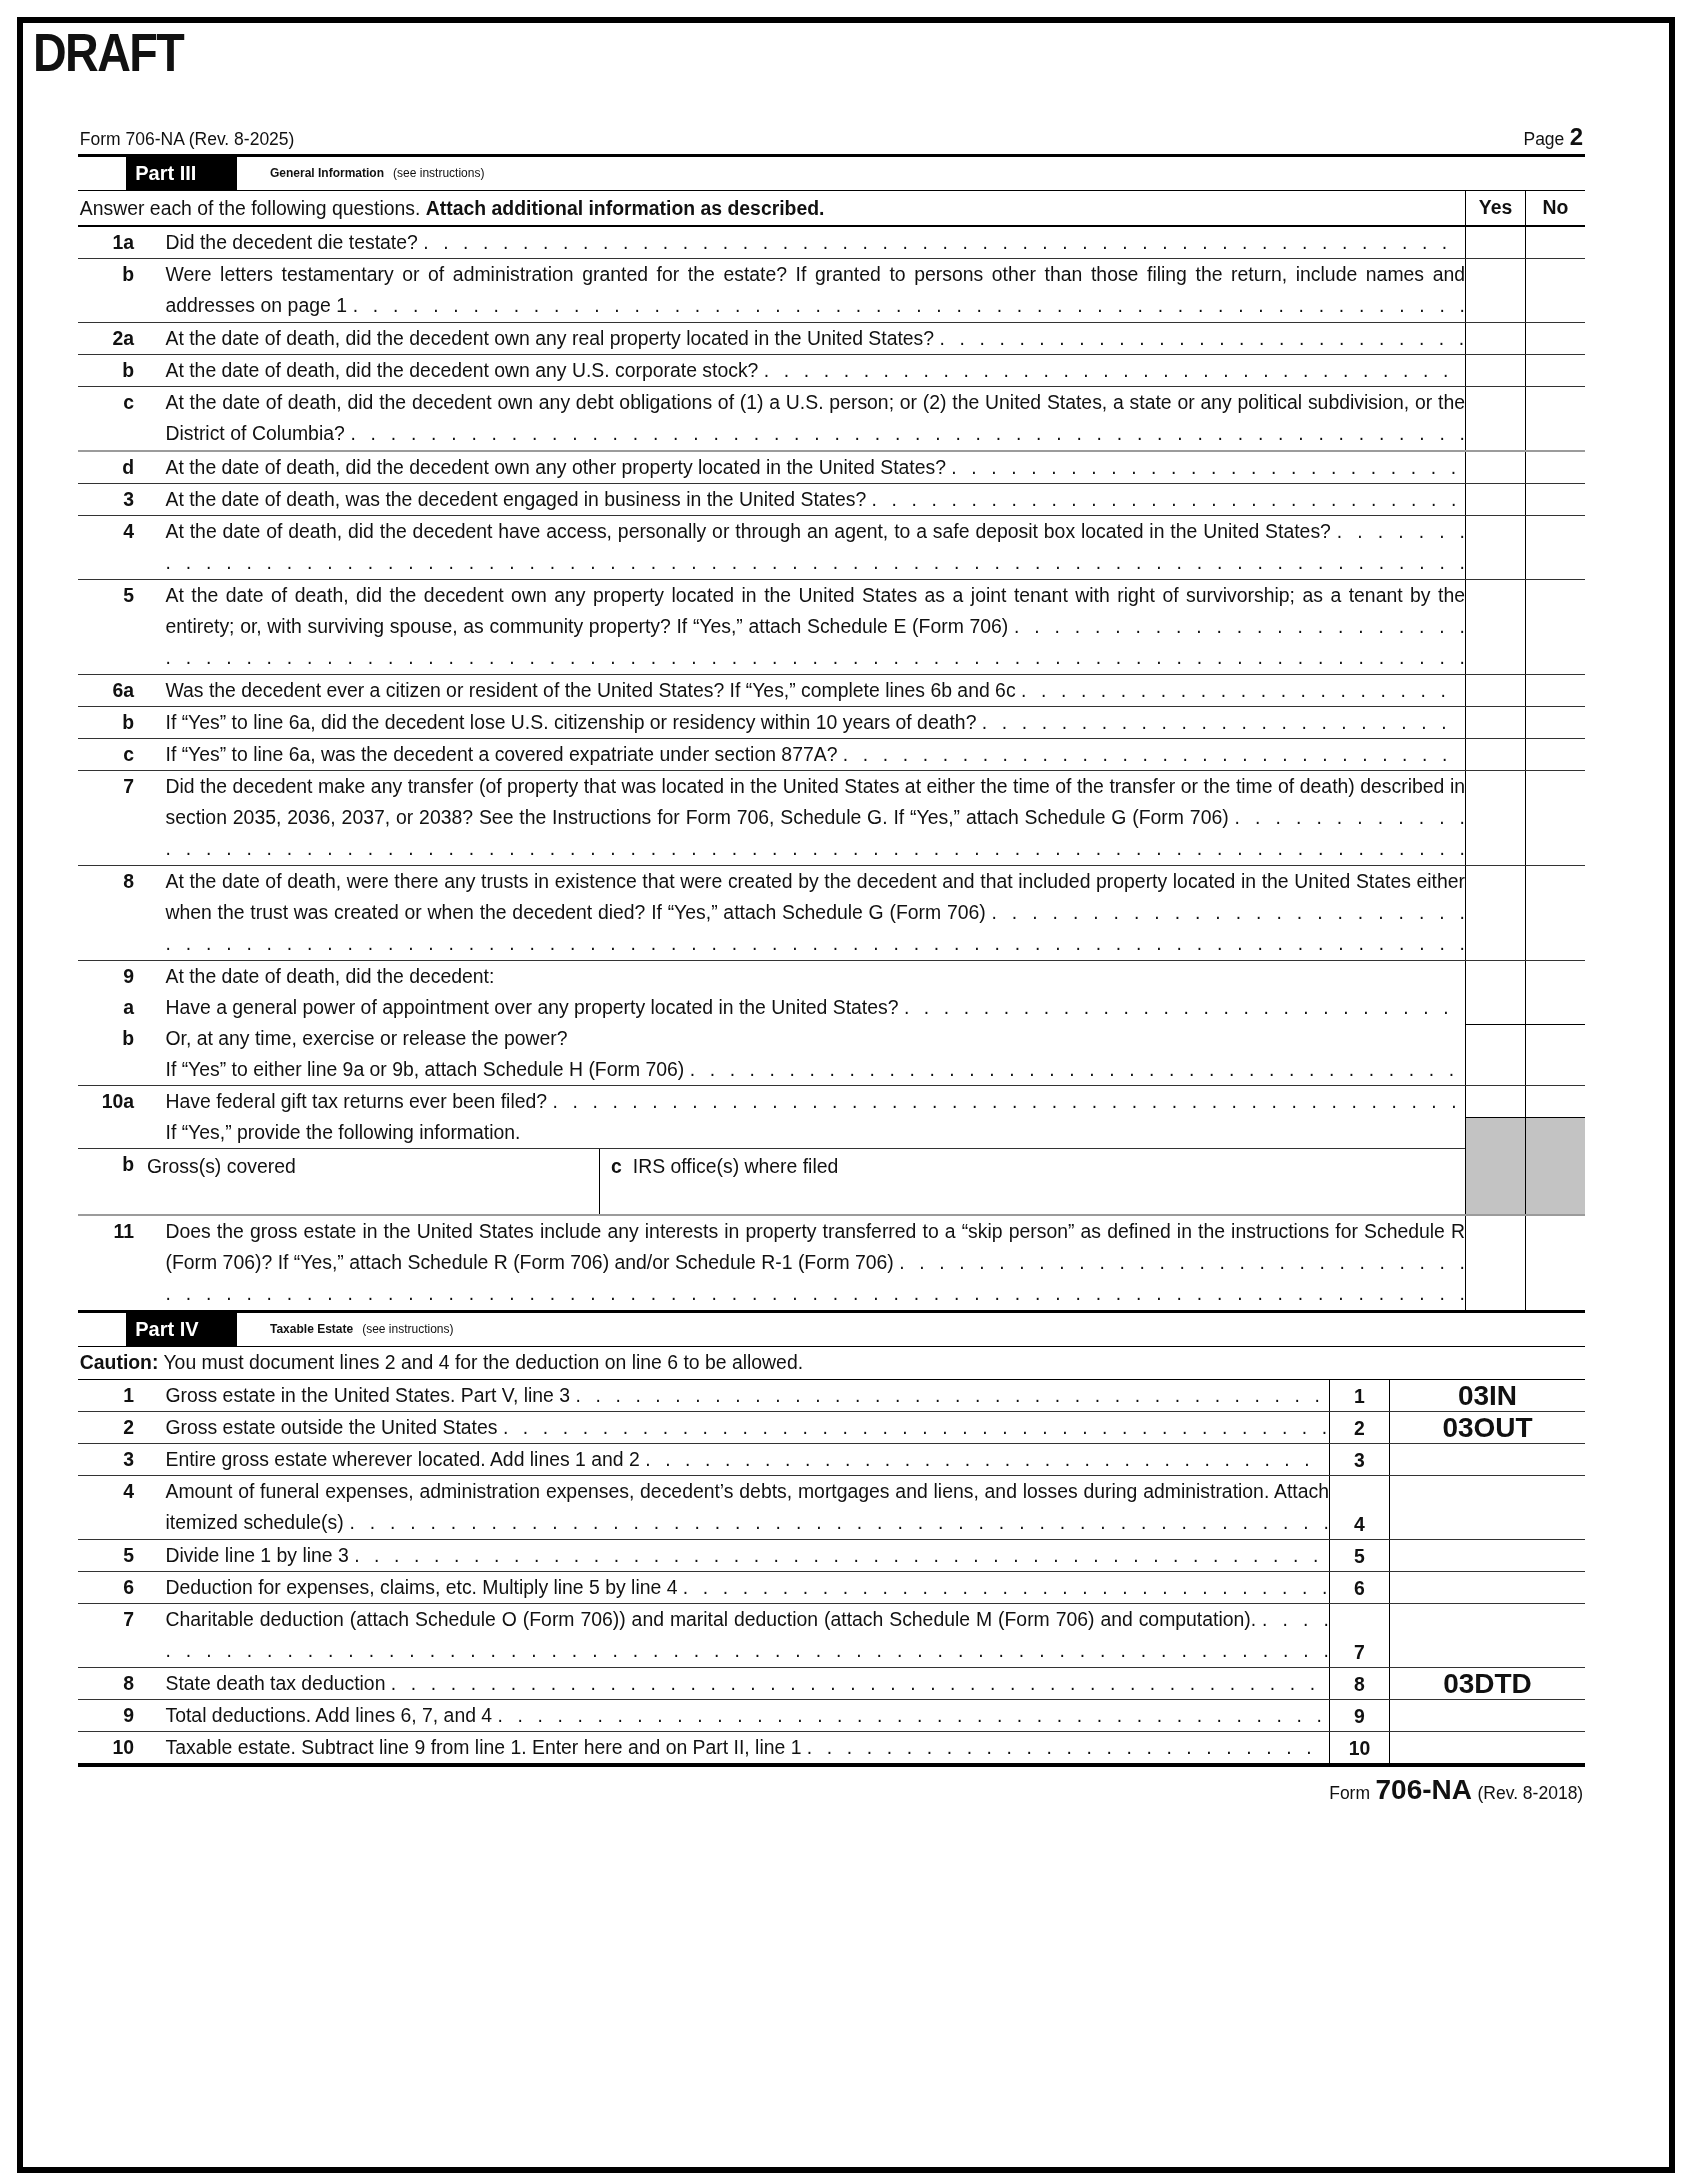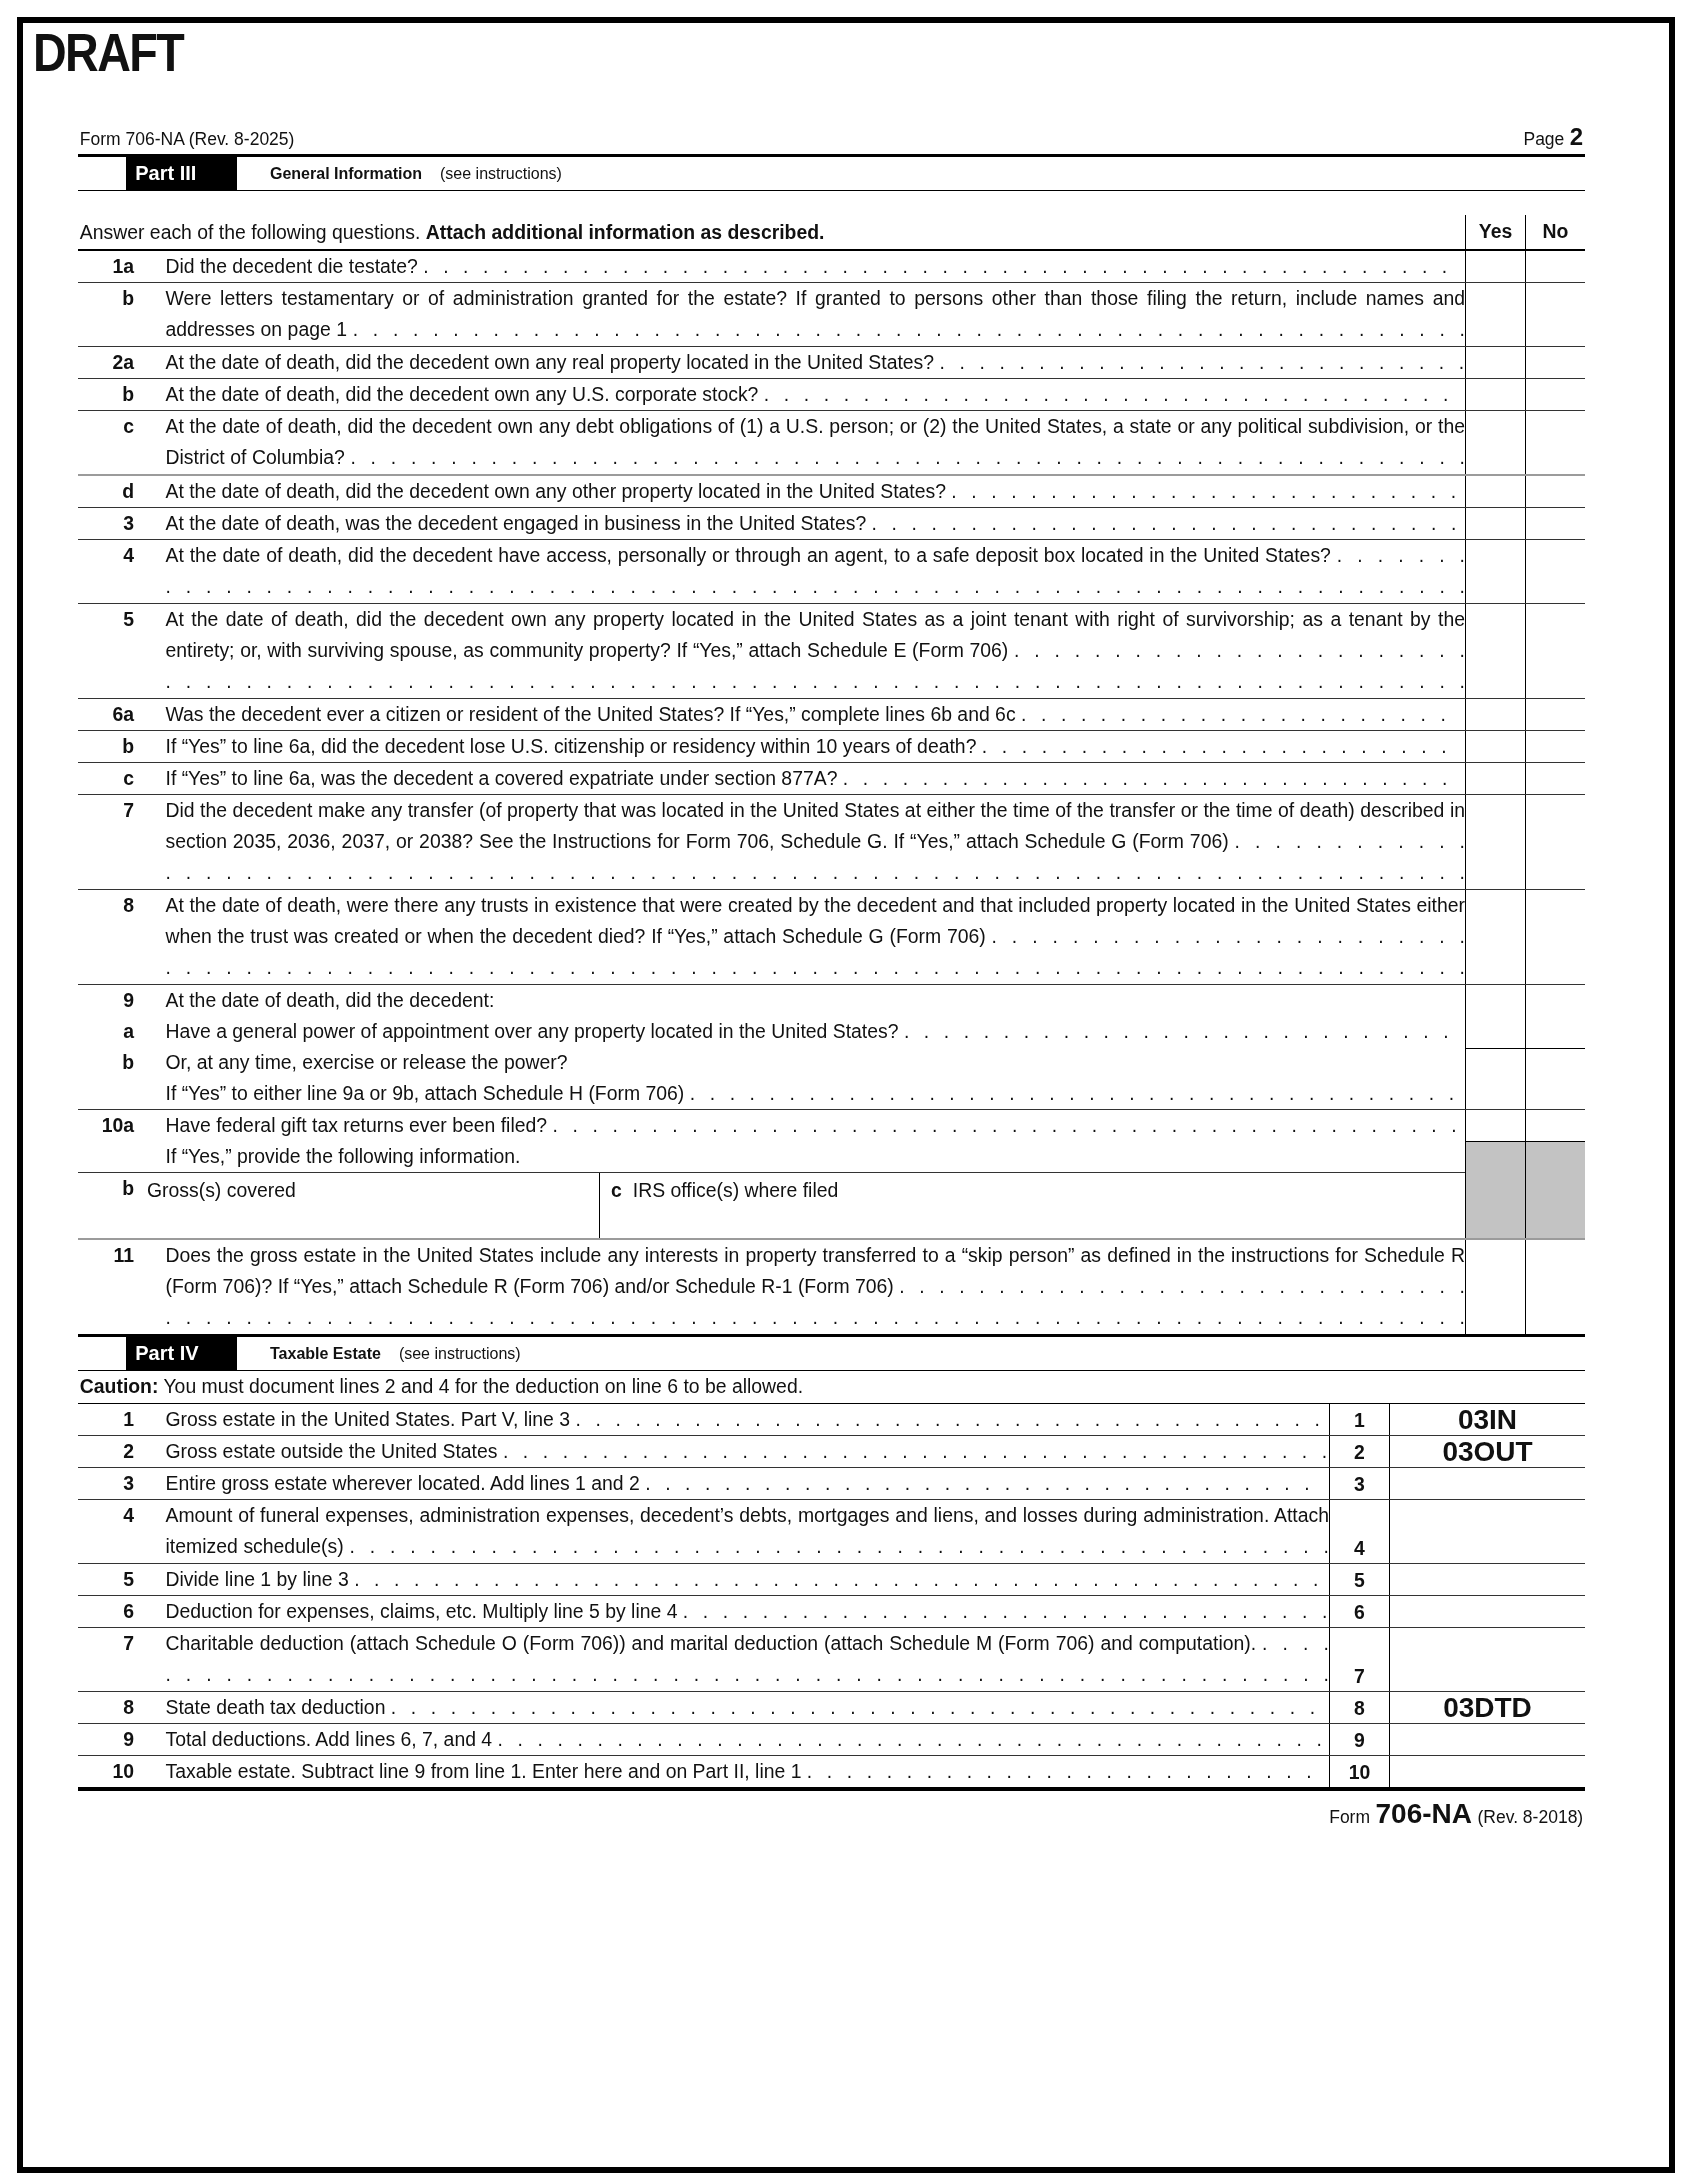--- a/index.html
+++ b/index.html
@@ -14,24 +14,24 @@
   .content{position:absolute;left:78px;top:127px;width:1507px;font-size:19.4px;line-height:31px;}
 
   .meta{display:flex;justify-content:space-between;align-items:flex-end;font-size:17.5px;
     line-height:20px;margin-bottom:4.6px;padding:0 1.8px;gap:24px;}
   .pagenum{font-weight:700;font-size:24px;margin-left:5.5px;}
   .meta-right{display:flex;align-items:baseline;}
 
   .part-bar{display:flex;align-items:stretch;border-top:3.7px solid #000;border-bottom:0.9px solid #000;height:33px;padding-left:48px;}
   .part-label{background:#000;color:#fff;font-weight:700;font-size:20px;width:111px;
     display:flex;align-items:center;padding-left:9.2px;box-sizing:border-box;}
-  .part-title{display:flex;align-items:center;margin-left:33px;font-size:16px;gap:18px;white-space:nowrap;}
+  .part-title{display:flex;align-items:center;margin-left:33px;font-size:12px;gap:9px;white-space:nowrap;}
   .bold{font-weight:700;}
 
-  .p3-head{display:flex;border-bottom:2.8px solid #000;margin-top:24px;}
+  .p3-head{display:flex;border-bottom:2.8px solid #000;}
   .qh{flex:1;line-height:34px;padding-left:1.8px;}
   .anshead{width:59px;border-left:0.9px solid #000;display:flex;align-items:center;
     justify-content:center;font-weight:700;flex:none;}
 
   .p3-row{display:flex;border-bottom:0.9px solid #333;}
   .p3-row.thickgray{border-bottom:2.8px solid #9b9b9b;}
   .p3-row.noborder{border-bottom:none;}
   .num{width:69px;text-align:right;padding-right:13px;box-sizing:border-box;font-weight:700;
     line-height:31px;flex:none;}
   .q{flex:1;padding-left:18.5px;line-height:31px;overflow:hidden;}

